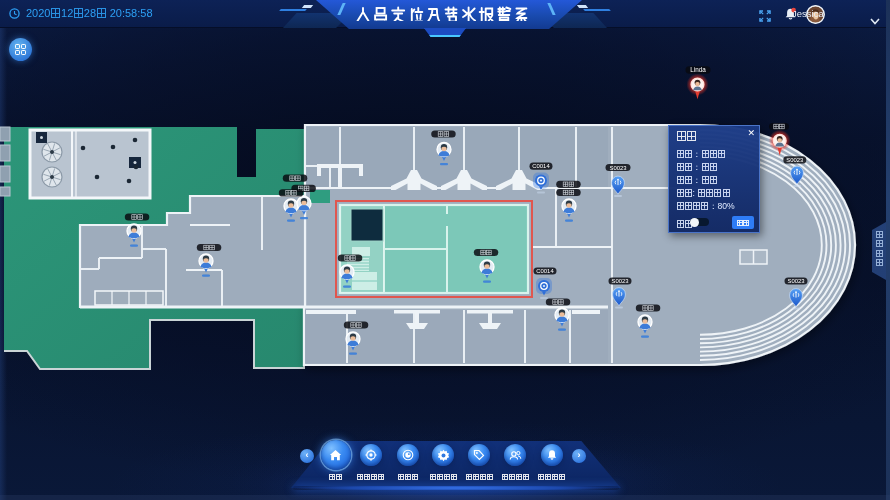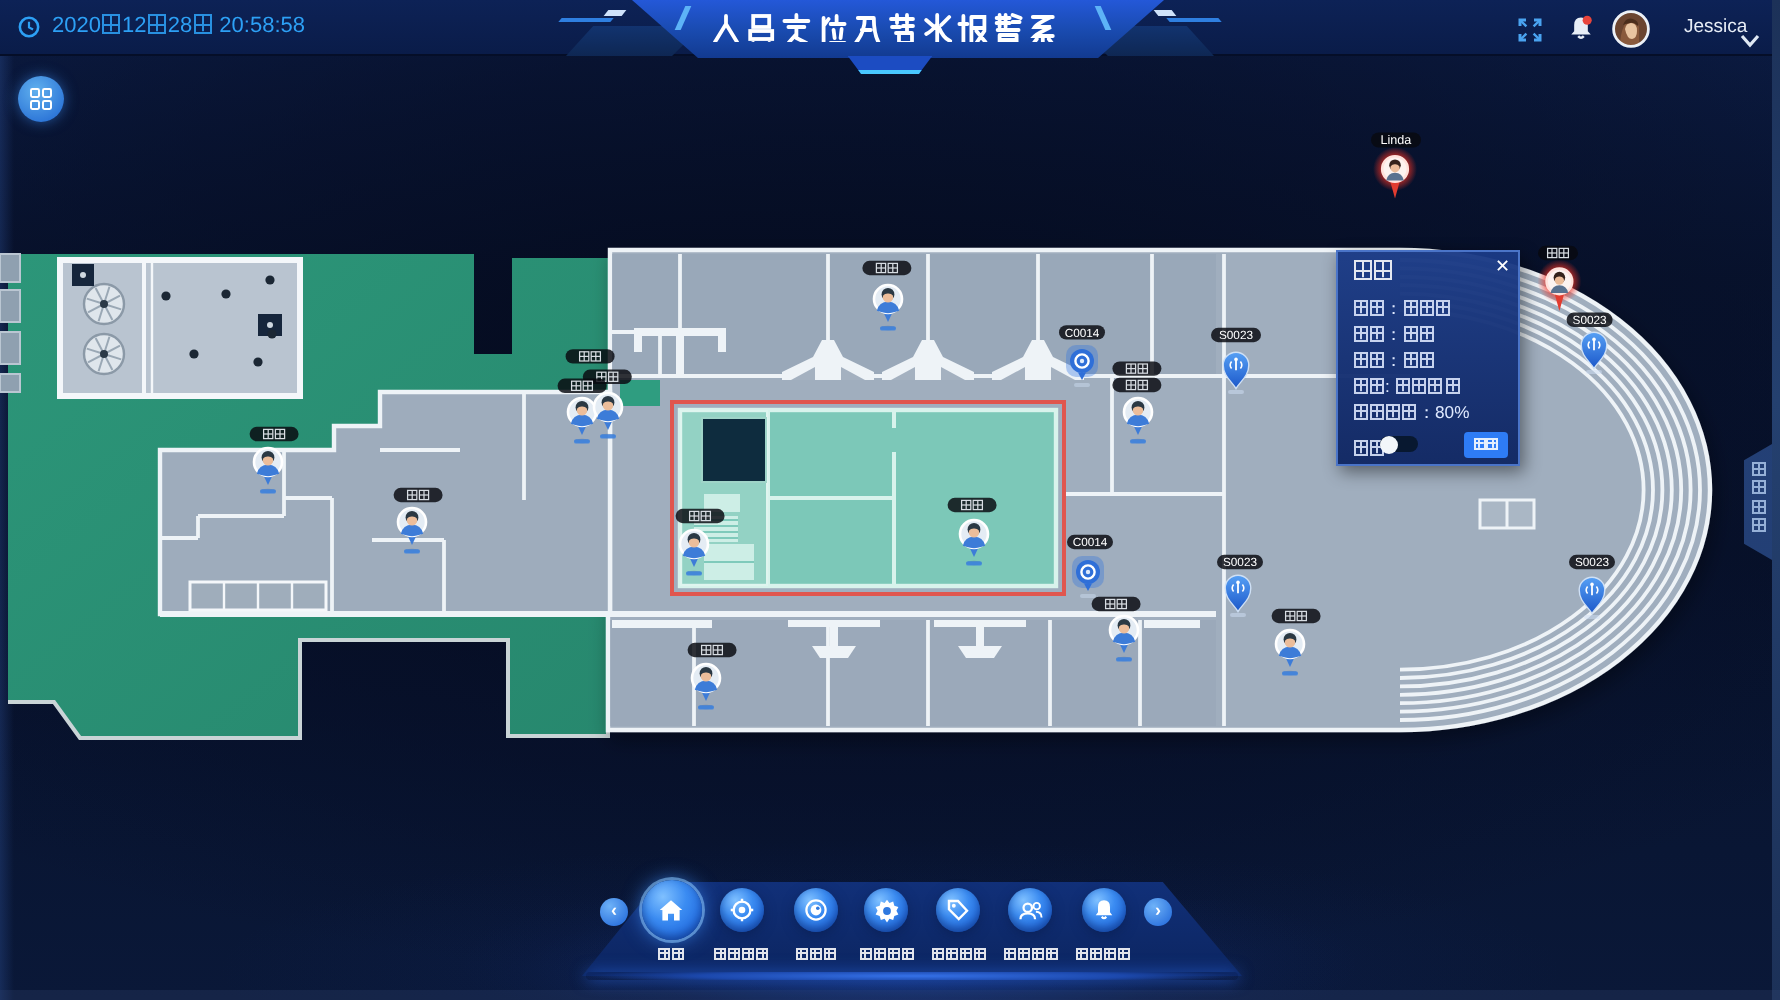--- a/index.html
+++ b/index.html
@@ -26,21 +26,21 @@
 .lineR { position:absolute; left:584px; top:9px; width:26px; height:2px; background:#2f7fe0; transform:skewX(40deg); }
 .accL { position:absolute; left:340px; top:3px; width:3px; height:12px; background:#5db3f7; transform:skewX(-24deg); }
 .accR { position:absolute; left:550px; top:3px; width:3px; height:12px; background:#5db3f7; transform:skewX(24deg); }
 .tab { position:absolute; left:421px; top:28px; width:48px; height:9px;
   background:#1c4cc2; clip-path:polygon(6% 0, 94% 0, 80% 100%, 20% 100%);
   border-bottom:2px solid #49c8ff; box-shadow:0 2px 6px rgba(70,190,255,0.8); }
 .clockrow { position:absolute; left:9px; top:7px; color:#2da0f5; font-size:11px; display:flex; align-items:center; gap:6px; }
 .fsbtn { position:absolute; left:759px; top:8px; }
 .bell { position:absolute; left:784px; top:7px; }
 .avatar { position:absolute; left:806px; top:5px; width:19px; height:19px; }
-.uname { position:absolute; left:842px; top:8px; color:#e8eef7; font-size:9.5px; }
+.uname { position:absolute; left:792px; top:8px; color:#e8eef7; font-size:9.5px; }
 .chev { position:absolute; left:870px; top:11px; }
 .gridbtn { position:absolute; left:9px; top:38px; width:23px; height:23px; border-radius:50%;
   background:radial-gradient(circle at 40% 32%, #61b1ee, #2e77d8 75%); box-shadow:0 0 7px rgba(60,140,240,0.55); }
 .gridbtn i { position:absolute; width:5.2px; height:5.2px; border:1.4px solid #fff; border-radius:1.2px; box-sizing:border-box; }
 .popup { position:absolute; left:668px; top:125px; width:92px; height:108px;
   background:linear-gradient(180deg, rgba(26,58,134,0.96), rgba(15,38,98,0.96));
   border:1px solid #4a74c8; box-shadow:2px 3px 8px rgba(0,0,0,0.45); color:#dfe9ff; z-index:9; }
 .popup .ttl { position:absolute; left:7px; top:4px; font-size:11px; font-weight:bold; color:#fff; }
 .popup .cls { position:absolute; right:4px; top:2px; font-size:9px; color:#fff; }
 .popup .ln { position:absolute; left:7px; font-size:8.6px; white-space:nowrap; }

